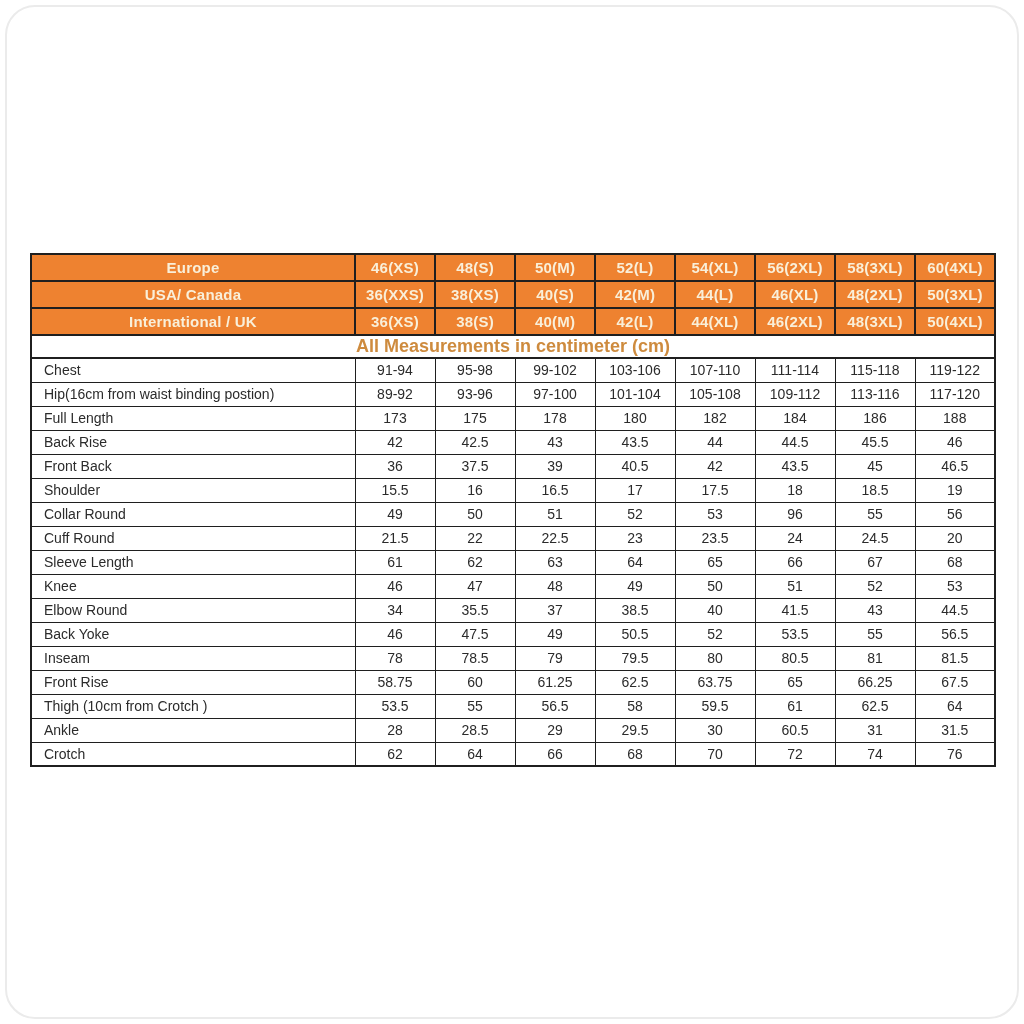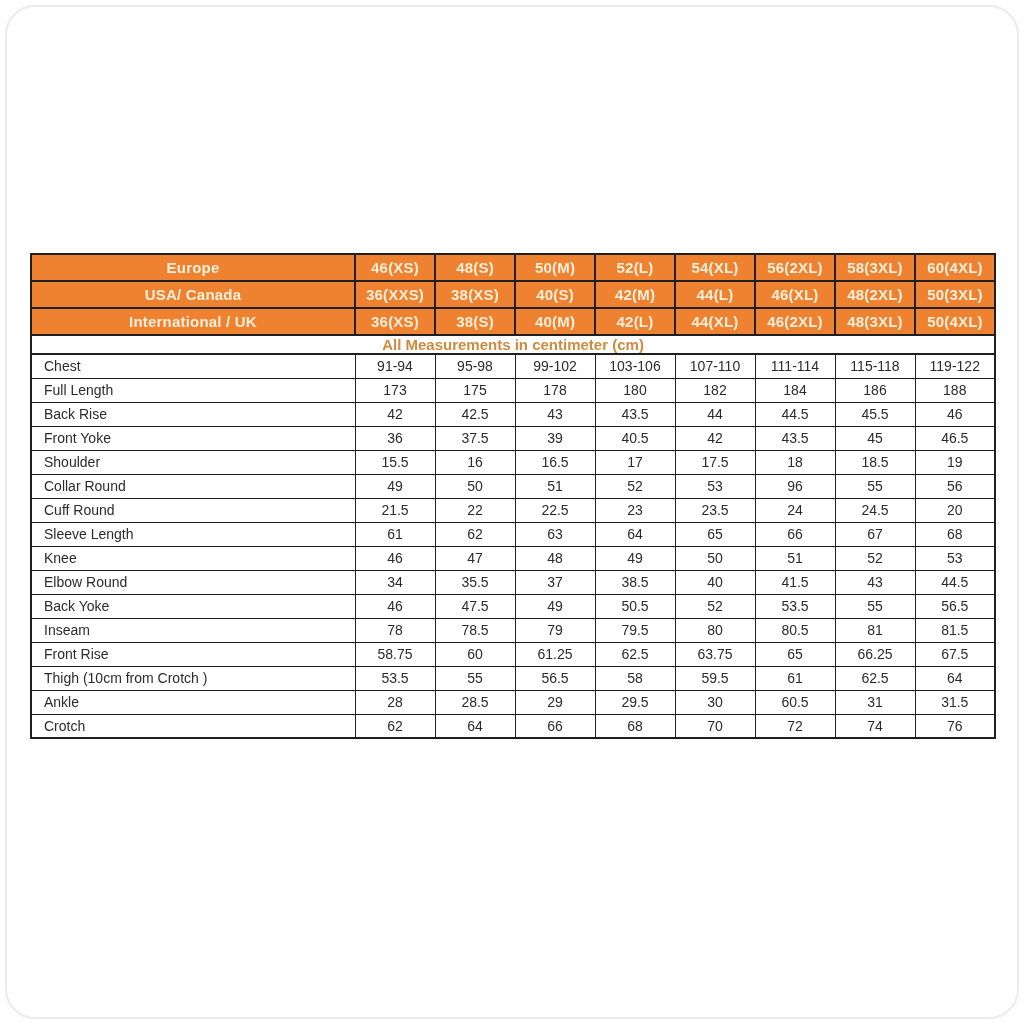--- a/index.html
+++ b/index.html
@@ -22,21 +22,21 @@
   }
   col.label-col{width:324px;}
   col.data-col{width:80px;}
   tr.hdr td{
     height:27px;background:var(--header-bg);color:var(--header-text);
     font-weight:bold;font-size:15px;text-align:center;vertical-align:middle;
     border:2px solid var(--border);letter-spacing:.2px;
   }
   tr.note-row td{
     height:16px;border:2px solid var(--border);
-    color:var(--note-text);font-weight:bold;font-size:15px;
+    color:var(--note-text);font-weight:bold;font-size:18px;
     text-align:center;vertical-align:middle;background:#fff;
   }
   tr.mrow td{
     height:24px;border:1px solid var(--border);
     color:var(--body-text);font-size:14px;vertical-align:middle;background:#fff;
   }
   tr.mrow td.rl{text-align:left;padding-left:12px;}
   tr.mrow td.rv{text-align:center;}
 </style>
 </head>
@@ -102,20 +102,31 @@
         <td class="rv">91-94</td>
         <td class="rv">95-98</td>
         <td class="rv">99-102</td>
         <td class="rv">103-106</td>
         <td class="rv">107-110</td>
         <td class="rv">111-114</td>
         <td class="rv">115-118</td>
         <td class="rv">119-122</td>
       </tr>
       <tr class="mrow">
+        <td class="rl">Hip(16cm from waist binding postion)</td>
+        <td class="rv">89-92</td>
+        <td class="rv">93-96</td>
+        <td class="rv">97-100</td>
+        <td class="rv">101-104</td>
+        <td class="rv">105-108</td>
+        <td class="rv">109-112</td>
+        <td class="rv">113-116</td>
+        <td class="rv">117-120</td>
+      </tr>
+      <tr class="mrow">
         <td class="rl">Full Length</td>
         <td class="rv">173</td>
         <td class="rv">175</td>
         <td class="rv">178</td>
         <td class="rv">180</td>
         <td class="rv">182</td>
         <td class="rv">184</td>
         <td class="rv">186</td>
         <td class="rv">188</td>
       </tr>
@@ -124,21 +135,21 @@
         <td class="rv">42</td>
         <td class="rv">42.5</td>
         <td class="rv">43</td>
         <td class="rv">43.5</td>
         <td class="rv">44</td>
         <td class="rv">44.5</td>
         <td class="rv">45.5</td>
         <td class="rv">46</td>
       </tr>
       <tr class="mrow">
-        <td class="rl">Front Yoke</td>
+        <td class="rl">Front Back</td>
         <td class="rv">36</td>
         <td class="rv">37.5</td>
         <td class="rv">39</td>
         <td class="rv">40.5</td>
         <td class="rv">42</td>
         <td class="rv">43.5</td>
         <td class="rv">45</td>
         <td class="rv">46.5</td>
       </tr>
       <tr class="mrow">

